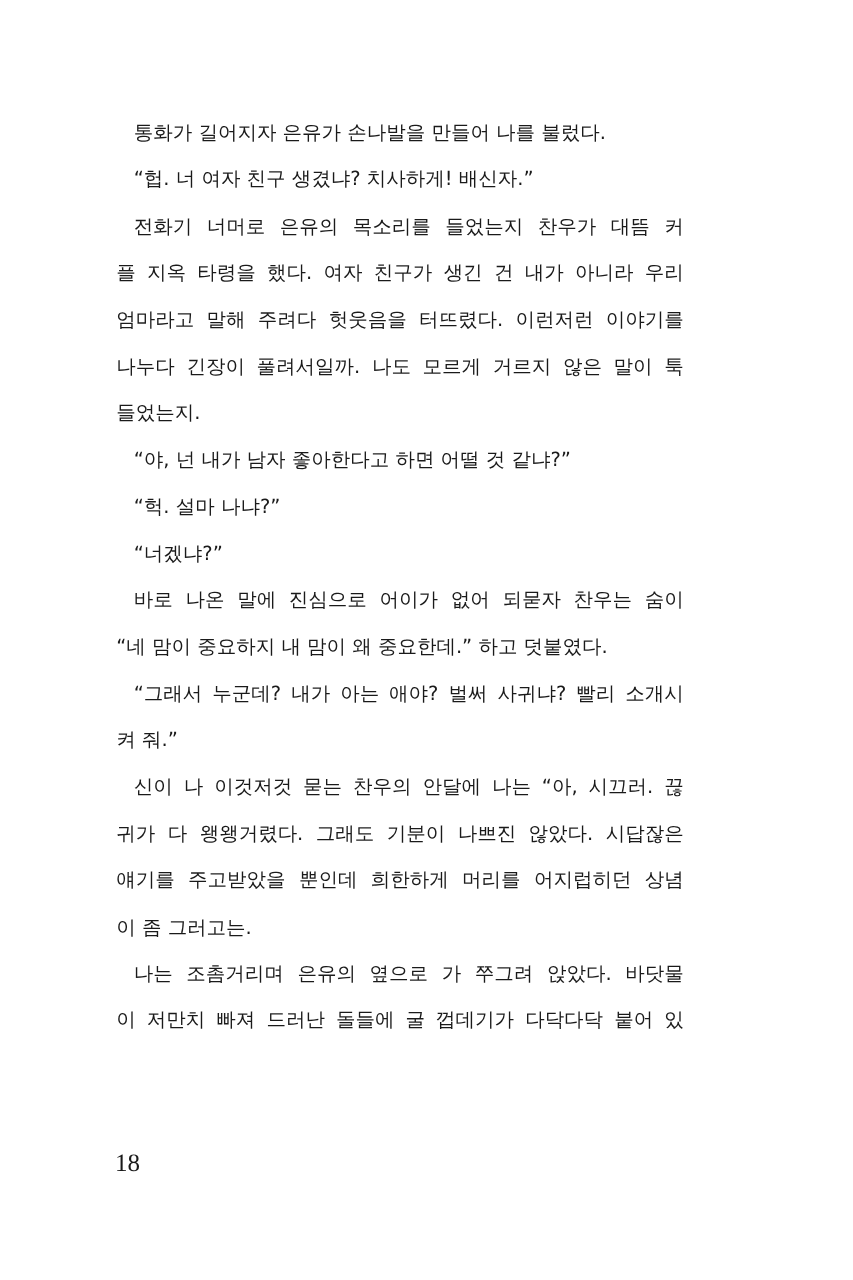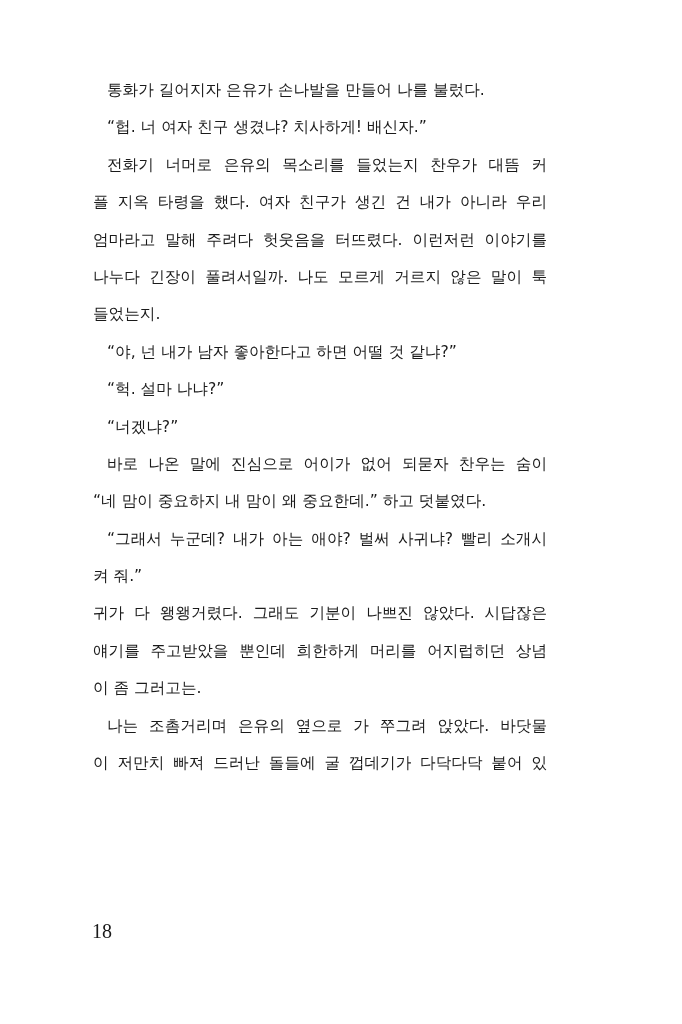--- a/index.html
+++ b/index.html
@@ -18,21 +18,21 @@
     .page {
       position: absolute;
       left: 0; top: 0;
       width: 682px;
       height: 1024px;
       background: #ffffff;
     }
     .body-text {
       position: absolute;
       left: 93px;
-      top: 72px;
+      top: 88px;
       width: 454px;
     }
     .line {
       height: 37.4px;
       line-height: 37.4px;
       font-size: 15.6px;
       white-space: nowrap;
       text-align: justify;
       text-align-last: justify;
       letter-spacing: 0px;
@@ -64,20 +64,21 @@
     <div class="line">엄마라고 말해 주려다 헛웃음을 터뜨렸다. 이런저런 이야기를</div>
     <div class="line">나누다 긴장이 풀려서일까. 나도 모르게 거르지 않은 말이 툭</div>
     <div class="line last">들었는지.</div>
     <div class="line indent last">“야, 넌 내가 남자 좋아한다고 하면 어떨 것 같냐?”</div>
     <div class="line indent last">“헉. 설마 나냐?”</div>
     <div class="line indent last">“너겠냐?”</div>
     <div class="line indent">바로 나온 말에 진심으로 어이가 없어 되묻자 찬우는 숨이</div>
     <div class="line last">“네 맘이 중요하지 내 맘이 왜 중요한데.” 하고 덧붙였다.</div>
     <div class="line indent">“그래서 누군데? 내가 아는 애야? 벌써 사귀냐? 빨리 소개시</div>
     <div class="line last">켜 줘.”</div>
+    <div class="line indent">신이 나 이것저것 묻는 찬우의 안달에 나는 “아, 시끄러. 끊</div>
     <div class="line">귀가 다 왱왱거렸다. 그래도 기분이 나쁘진 않았다. 시답잖은</div>
     <div class="line">얘기를 주고받았을 뿐인데 희한하게 머리를 어지럽히던 상념</div>
     <div class="line last">이 좀 그러고는.</div>
     <div class="line indent">나는 조촘거리며 은유의 옆으로 가 쭈그려 앉았다. 바닷물</div>
     <div class="line">이 저만치 빠져 드러난 돌들에 굴 껍데기가 다닥다닥 붙어 있</div>
   </div>
 
   <div class="page-number">18</div>
 </div>
 

